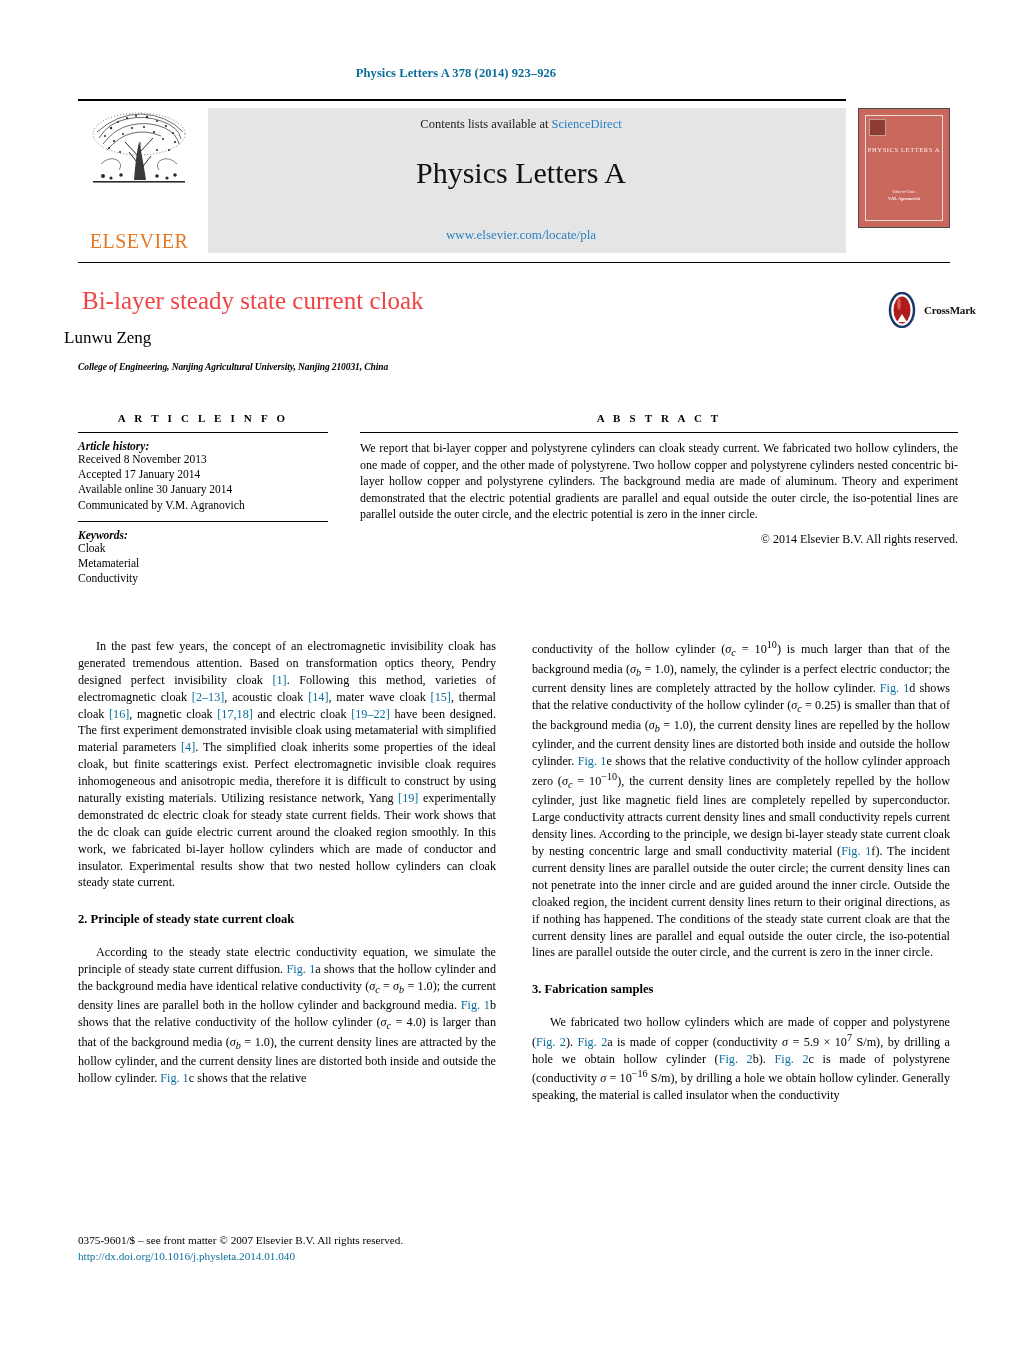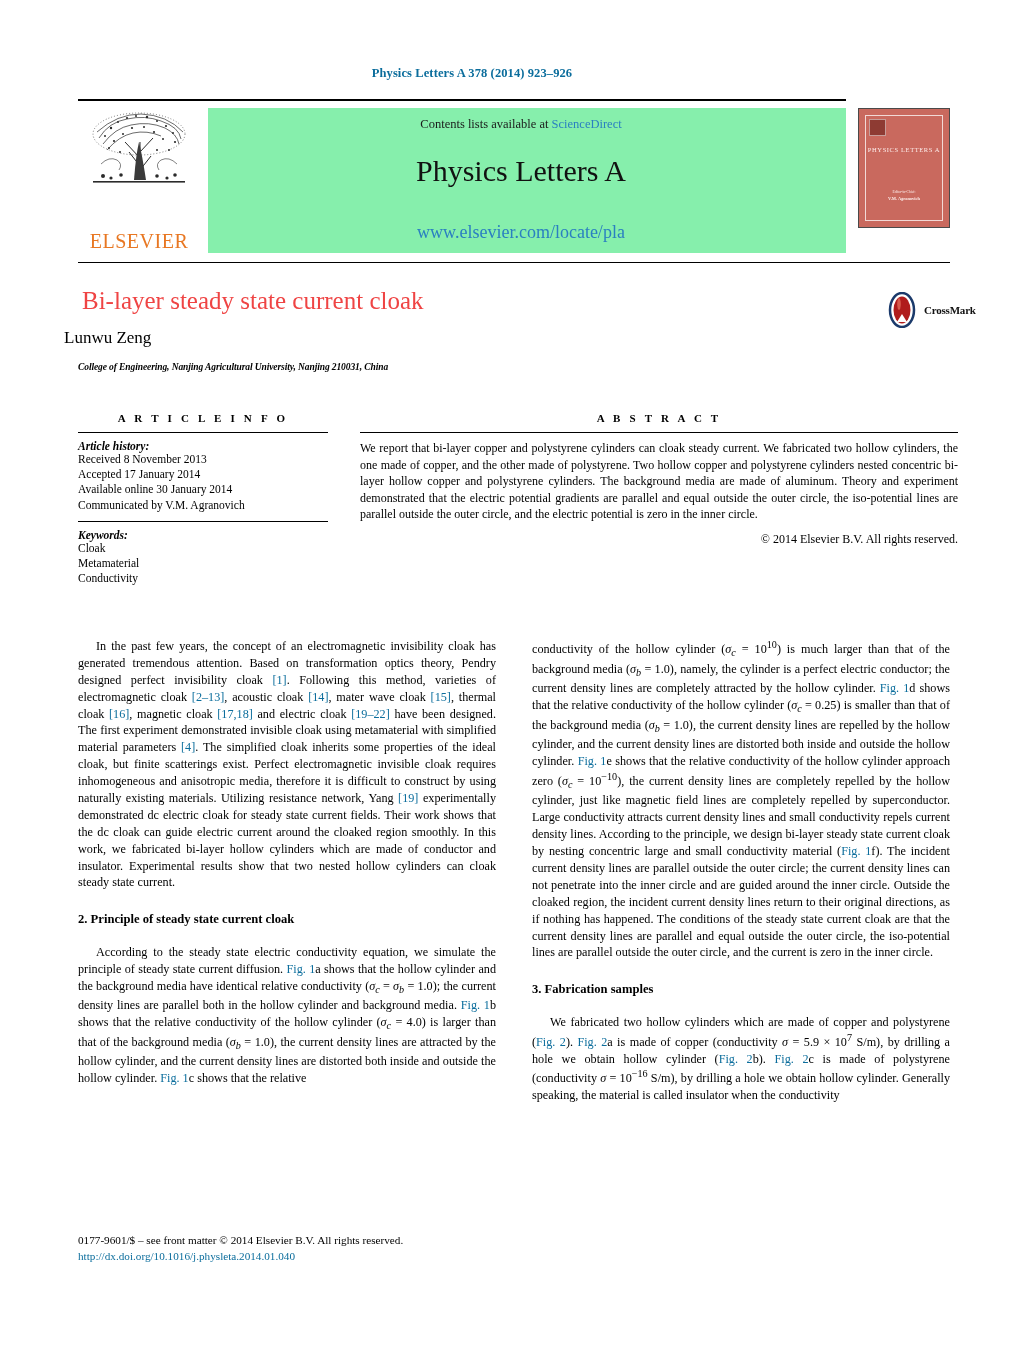--- a/index.html
+++ b/index.html
@@ -17,21 +17,20 @@
 
   
   .running-head {
     position: absolute;
     top: 66px; left: 0; width: 912px;
     text-align: center;
     font-size: 12.5px;
     font-weight: bold;
     color: #0b6d9c;
     letter-spacing: 0.1px;
-    margin-left: 16px;
   }
 
   
   .masthead {
     position: absolute;
     top: 99px; left: 78px; width: 768px;
     border-top: 2.5px solid #000;
     padding-top: 7px;
     display: flex;
     align-items: stretch;
@@ -51,39 +50,39 @@
     font-family: "Liberation Serif", serif;
     font-size: 20px;
     letter-spacing: 0.5px;
     color: #e87722;
     line-height: 1;
     margin-top: 1px;
     font-weight: normal;
   }
   .journal-box {
     flex: 1 1 auto;
-    background: #86efac;
+    background: #e5e5e5;
     margin-left: 8px;
     text-align: center;
     padding: 9px 12px 10px 0;
     display: flex;
     flex-direction: column;
     justify-content: space-between;
     min-height: 110px;
   }
   .contents-line { font-size: 12.5px; color: #1a1a1a; }
   .contents-line .sd-link { color: #2a7fc1; }
   .journal-name {
     font-size: 30px;
     line-height: 1;
     margin: 8px 0 6px 0;
     color: #111;
     font-weight: normal;
   }
-  .journal-url { font-size: 18px; color: #2a7fc1; margin-top: 15px; }
+  .journal-url { font-size: 13px; color: #2a7fc1; margin-top: 15px; }
 
   .cover-thumb {
     position: absolute;
     top: 108px; left: 858px;
     width: 92px; height: 120px;
     border: 1px solid #4a4a4a;
     background: #c9695e;
     padding: 6px;
   }
   .cover-inner {
@@ -358,17 +357,17 @@
   <div class="col col-right">
     <p class="para" style="text-indent:0">conductivity of the hollow cylinder (<em class="sym">σ<sub>c</sub></em> = 10<sup>10</sup>) is much larger than that of the background media (<em class="sym">σ<sub>b</sub></em> = 1.0), namely, the cylinder is a perfect electric conductor; the current density lines are completely attracted by the hollow cylinder. <span class="fig">Fig. 1</span>d shows that the relative conductivity of the hollow cylinder (<em class="sym">σ<sub>c</sub></em> = 0.25) is smaller than that of the background media (<em class="sym">σ<sub>b</sub></em> = 1.0), the current density lines are repelled by the hollow cylinder, and the current density lines are distorted both inside and outside the hollow cylinder. <span class="fig">Fig. 1</span>e shows that the relative conductivity of the hollow cylinder approach zero (<em class="sym">σ<sub>c</sub></em> = 10<sup>−10</sup>), the current density lines are completely repelled by the hollow cylinder, just like magnetic field lines are completely repelled by superconductor. Large conductivity attracts current density lines and small conductivity repels current density lines. According to the principle, we design bi-layer steady state current cloak by nesting concentric large and small conductivity material (<span class="fig">Fig. 1</span>f). The incident current density lines are parallel outside the outer circle; the current density lines can not penetrate into the inner circle and are guided around the inner circle. Outside the cloaked region, the incident current density lines return to their original directions, as if nothing has happened. The conditions of the steady state current cloak are that the current density lines are parallel and equal outside the outer circle, the iso-potential lines are parallel outside the outer circle, and the current is zero in the inner circle.</p>
 
     <div class="sec-head spaced">3. Fabrication samples</div>
 
     <p class="para">We fabricated two hollow cylinders which are made of copper and polystyrene (<span class="fig">Fig. 2</span>). <span class="fig">Fig. 2</span>a is made of copper (conductivity <em class="sym">σ</em> = 5.9 × 10<sup>7</sup> S/m), by drilling a hole we obtain hollow cylinder (<span class="fig">Fig. 2</span>b). <span class="fig">Fig. 2</span>c is made of polystyrene (conductivity <em class="sym">σ</em> = 10<sup>−16</sup> S/m), by drilling a hole we obtain hollow cylinder. Generally speaking, the material is called insulator when the conductivity</p>
   </div>
 
   <div class="footer-rule"></div>
   <div class="footer">
-    <div>0177-9601/$ – see front matter © 2014 Elsevier B.V. All rights reserved.</div>
+    <div>0375-9601/$ – see front matter © 2007 Elsevier B.V. All rights reserved.</div>
     <div class="doi">http://dx.doi.org/10.1016/j.physleta.2014.01.040</div>
   </div>
 
 </div>
 
 </body></html>

